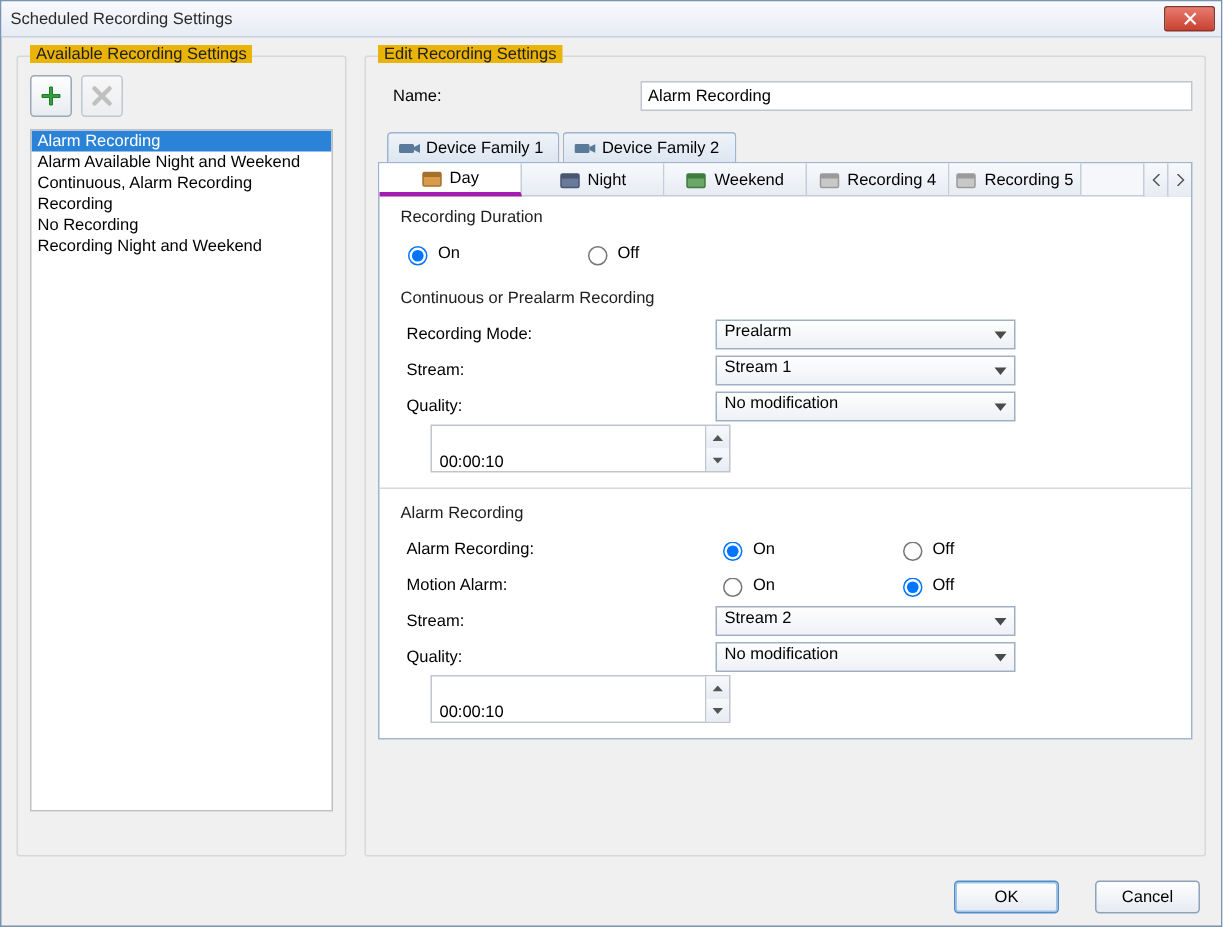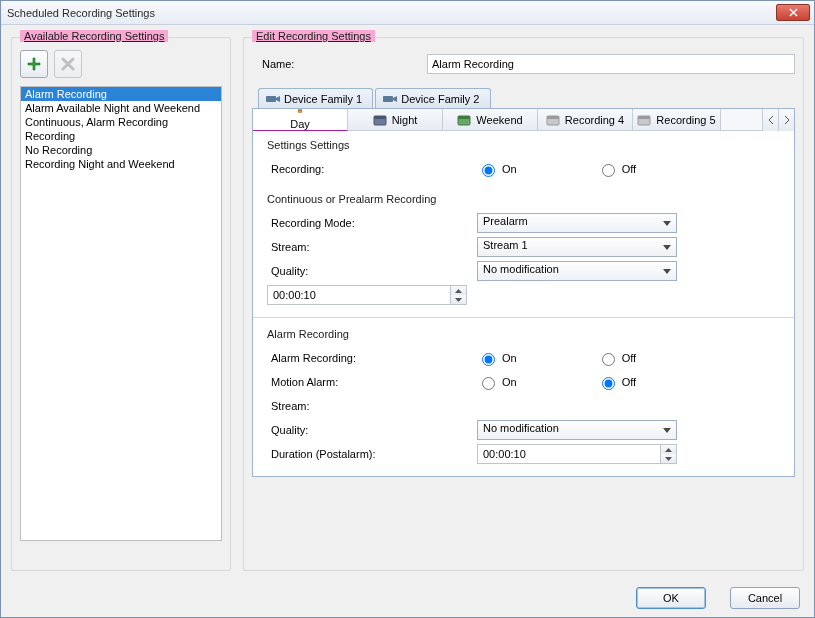--- a/index.html
+++ b/index.html
@@ -6,21 +6,21 @@
 body { margin: 0; padding: 0; background: #fff; }
 .window { width: 815px; height: 618px; border: 1px solid #7a93b0; background: #f0f0f0; display: flex; flex-direction: column; }
 .titlebar { height: 24px; background: linear-gradient(#f8f9fb,#e7ecf5); border-bottom: 1px solid #c8d0df; display: flex; align-items: center; padding: 0 4px 0 6px; }
 .titlebar-text { color: #2a2a2a; }
 .titlebar-spacer { flex: 1; }
 .close-btn { width: 34px; height: 17px; background: linear-gradient(#e87a6e,#c84232); border: 1px solid #8a342a; border-radius: 2px; display: flex; align-items: center; justify-content: center; color: #fff; cursor: pointer; }
 .close-btn svg { width: 9px; height: 9px; }
 .body-area { flex: 1; display: flex; padding: 12px 10px 8px 10px; gap: 12px; position: relative; }
 
 .fieldset { border: 1px solid #d8d8d8; border-radius: 2px; padding: 12px 8px 8px 8px; position: relative; background: #f0f0f0; }
-.fieldset-legend { position: absolute; top: -8px; left: 8px; background: #f9a8d4; padding: 0 4px; color: #202020; text-decoration: underline; }
+.fieldset-legend { position: absolute; top: -8px; left: 8px; background: #eab308; padding: 0 4px; color: #202020; }
 
 .left-panel { width: 220px; display: flex; flex-direction: column; }
 .left-panel .fieldset { flex: 1; }
 .toolbar-btns { display: flex; gap: 6px; margin-bottom: 8px; }
 .icon-btn { width: 28px; height: 28px; border: 1px solid #9aa8b8; border-radius: 3px; background: linear-gradient(#fefefe,#e8ecf1); display: flex; align-items: center; justify-content: center; cursor: pointer; }
 .icon-btn.disabled { opacity: .55; cursor: default; }
 .listbox { border: 1px solid #bfbfbf; background: #fff; height: 455px; overflow: hidden; }
 .list-item { padding: 1px 4px; white-space: nowrap; cursor: default; }
 .list-item.selected { background: #2a83d6; color: #fff; }
 
@@ -30,33 +30,33 @@
 .name-row label { width: 165px; }
 .name-input { flex: 1; height: 20px; border: 1px solid #c0c4cc; padding: 1px 4px; background: #fff; }
 
 .device-tabs { display: flex; margin-left: 6px; }
 .dev-tab { height: 20px; padding: 0 10px 0 7px; display: flex; align-items: center; gap: 4px; border: 1px solid #9fb4ce; border-bottom: none; border-top-left-radius: 3px; border-top-right-radius: 3px; background: linear-gradient(#eef3f9,#dde6f1); cursor: pointer; margin-right: 2px; }
 .dev-tab.active { background: #fff; position: relative; z-index: 2; }
 .dev-tab-body { border: 1px solid #9fb4ce; background: #fff; margin: 0 0 0 0; padding: 0; }
 
 .day-tabs { display: flex; align-items: stretch; height: 22px; border-bottom: 1px solid #c5cdd8; background: #f5f7fa; }
 .day-tab { flex: 0 0 auto; width: 95px; border-right: 1px solid #c5cdd8; display: flex; align-items: center; justify-content: center; gap: 5px; cursor: pointer; background: linear-gradient(#f7f9fc,#e7ecf3); }
-.day-tab.active { background: #fff; border-bottom: 1px solid #a21caf; margin-bottom: -1px; flex-direction: column; }
+.day-tab.active { background: #fff; border-bottom: 3px solid #a21caf; margin-bottom: -1px; }
 .day-arrows { margin-left: auto; display: flex; }
 .day-arrow { width: 16px; height: 22px; border-left: 1px solid #c5cdd8; display:flex;align-items:center;justify-content:center; cursor:pointer; background: linear-gradient(#f7f9fc,#e7ecf3);}
 
 .rec-settings { padding: 4px 14px 10px 14px; }
 .inner-legend { color: #202020; margin: 4px 0 6px 0; }
 .row { display: flex; align-items: center; min-height: 24px; }
 .row .lab { width: 210px; padding-left: 4px; }
 .radio-group { display: flex; gap: 80px; }
 .radio-wrap { display:flex; align-items:center; gap:4px; }
 .sel { width: 200px; height: 20px; border: 1px solid #9fb0c4; background: linear-gradient(#fefefe,#eef1f6); padding: 1px 18px 1px 5px; position: relative; cursor: pointer; }
 .sel::after { content: ""; position: absolute; right: 5px; top: 7px; border-left: 4px solid transparent; border-right: 4px solid transparent; border-top: 5px solid #4a4a4a; }
-.spin { width: 200px; height: 20px; border: 1px solid #c0c4cc; background: #fff; display: flex; align-items: center; }
+.spin { width: 200px; height: 32px; border: 1px solid #c0c4cc; background: #fff; display: flex; align-items: flex-end; margin-left: 20px; }
 .spin span { flex: 1; padding: 0 5px; }
 .spin-btns { width: 16px; height: 100%; display:flex; flex-direction:column; border-left:1px solid #c0c4cc;}
 .spin-btn { flex:1; display:flex;align-items:center;justify-content:center; background:linear-gradient(#f7f9fc,#e7ecf3); cursor:pointer;}
 .spin-btn svg{width:7px;height:4px;}
 
 .section-divider { height:1px; background:#d8d8d8; margin: 10px -14px; }
 
 .footer { height: 38px; display:flex; align-items:center; justify-content:flex-end; gap:24px; padding: 0 14px; }
 .btn { width: 70px; height: 22px; border: 1px solid #8ea2bb; border-radius: 3px; background: linear-gradient(#fefefe,#e6ebf2); cursor: pointer; }
 .btn.default { border: 1px solid #4f8ecb; box-shadow: 0 0 0 1px #9fc4e8 inset; }
@@ -182,23 +182,22 @@
                 </div>
               <div class="day-arrow">
                   <svg width="6" height="8" viewBox="0 0 6 8">
                     <path d="M1 0 L5 4 L1 8" stroke="#555" fill="none"></path>
                   </svg>
                 </div>
             </div>
           </div>
 
           <div class="rec-settings">
-            <div class="inner-legend">Settings Settings</div>
-            <div class="row">
-              <span class="lab">Recording:</span>
+            <div class="inner-legend">Recording Duration</div>
+            <div class="row">
               <div class="radio-group">
                 <label class="radio-wrap">
                     <input type="radio" name="rec" checked="" style="">
                     <span>On</span>
                   </label>
                 <label class="radio-wrap">
                     <input type="radio" name="rec" style="">
                     <span>Off</span>
                   </label>
               </div>
@@ -259,27 +258,27 @@
                     <span>On</span>
                   </label>
                 <label class="radio-wrap">
                     <input type="radio" name="motion" checked="" style="">
                     <span>Off</span>
                   </label>
               </div>
             </div>
             <div class="row">
               <span class="lab">Stream:</span>
+              <div class="sel"><span>Stream 2</span></div>
             </div>
             <div class="row">
               <span class="lab">Quality:</span>
               <div class="sel"><span>No modification</span></div>
             </div>
             <div class="row">
-              <span class="lab">Duration (Postalarm):</span>
               <div class="spin">
                 <span>00:00:10</span>
                 <div class="spin-btns">
                   <div class="spin-btn">
                       <svg viewBox="0 0 7 4">
                         <path d="M0 4 L3.5 0 L7 4 Z" fill="#555"></path>
                       </svg>
                     </div>
                   <div class="spin-btn">
                       <svg viewBox="0 0 7 4">

